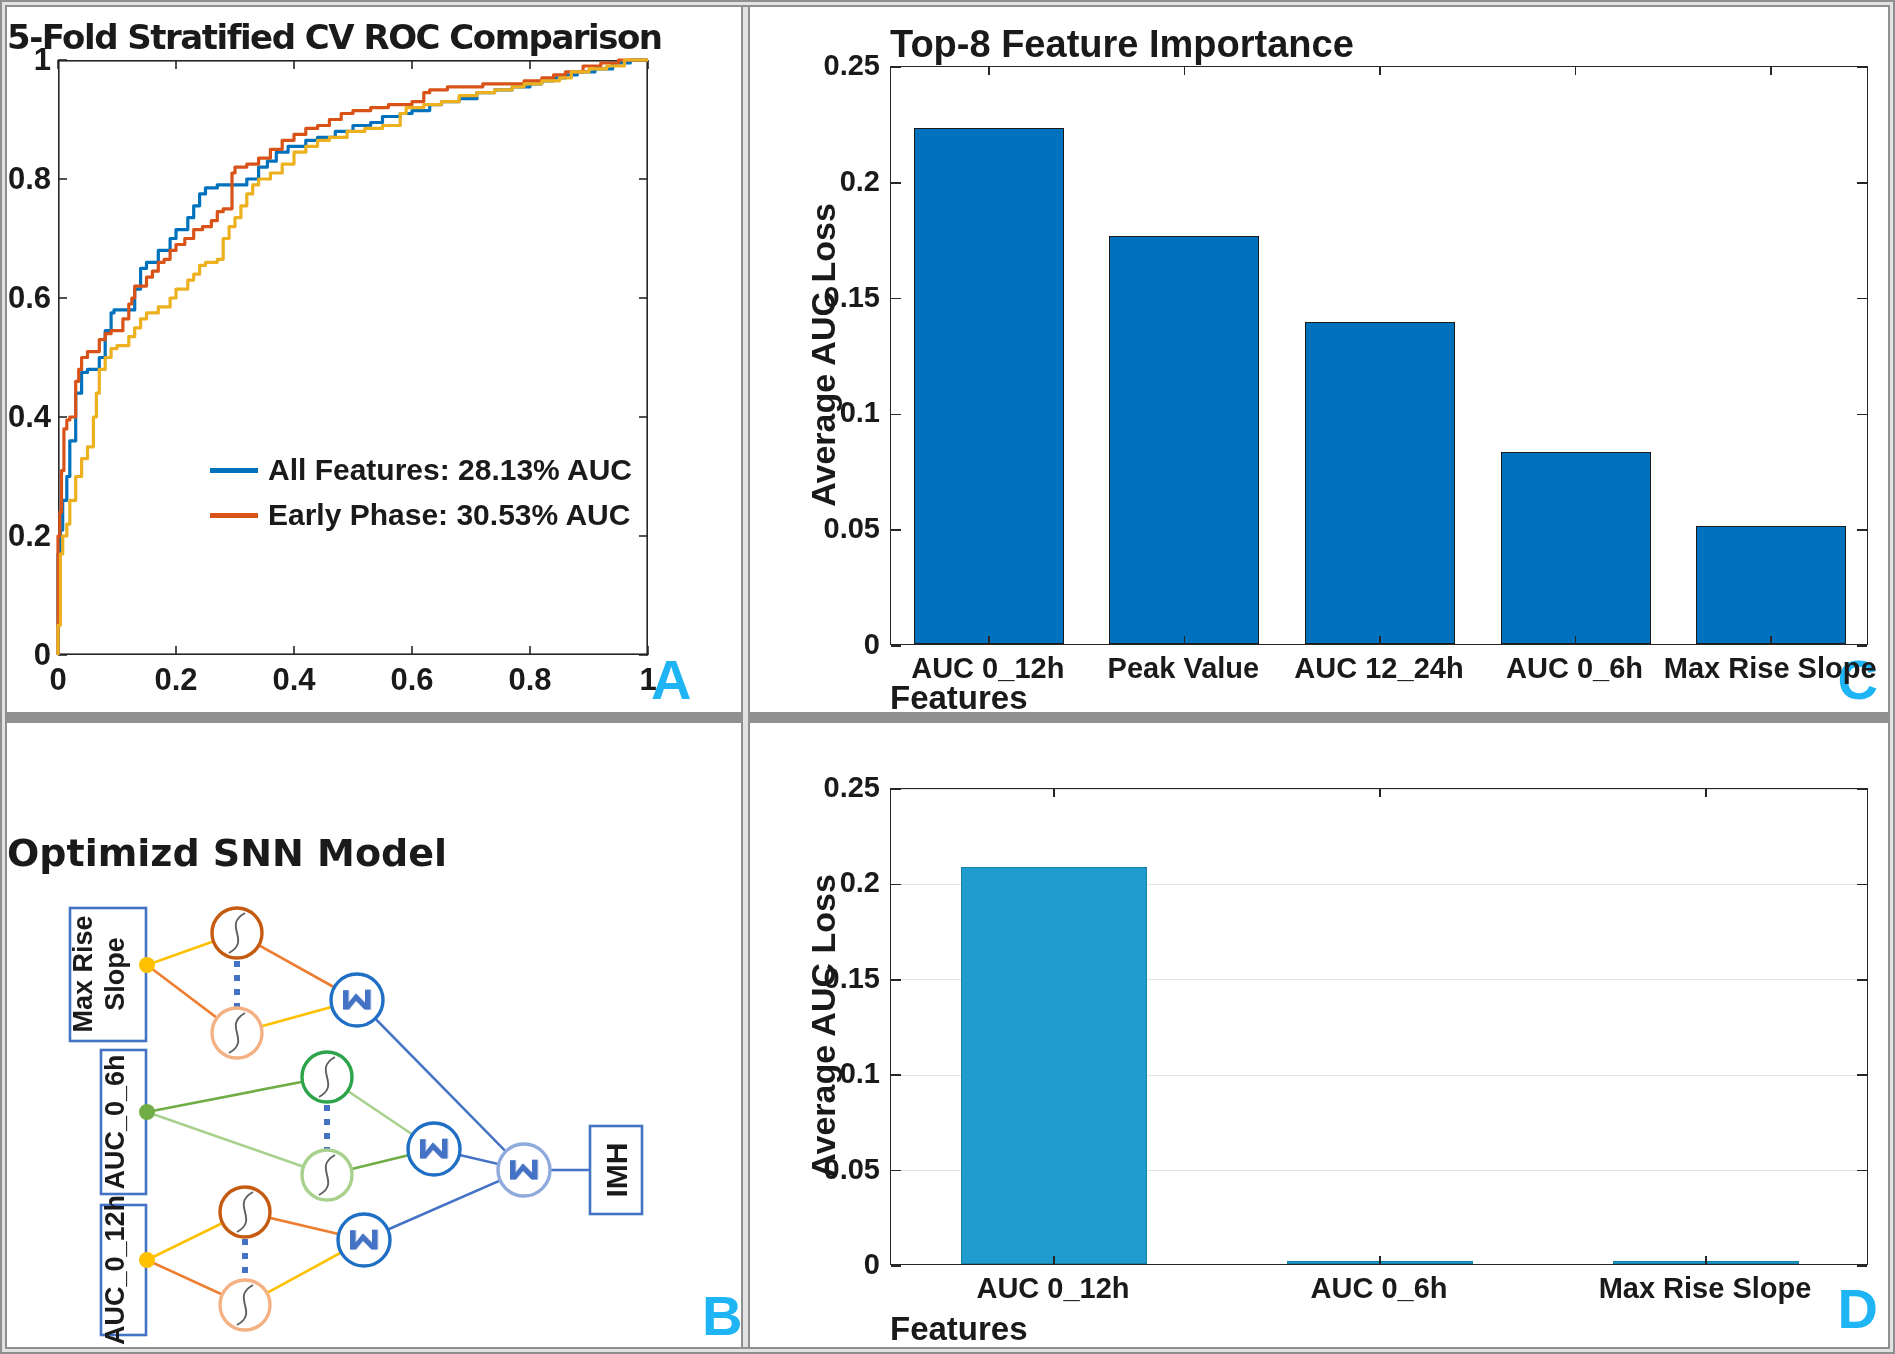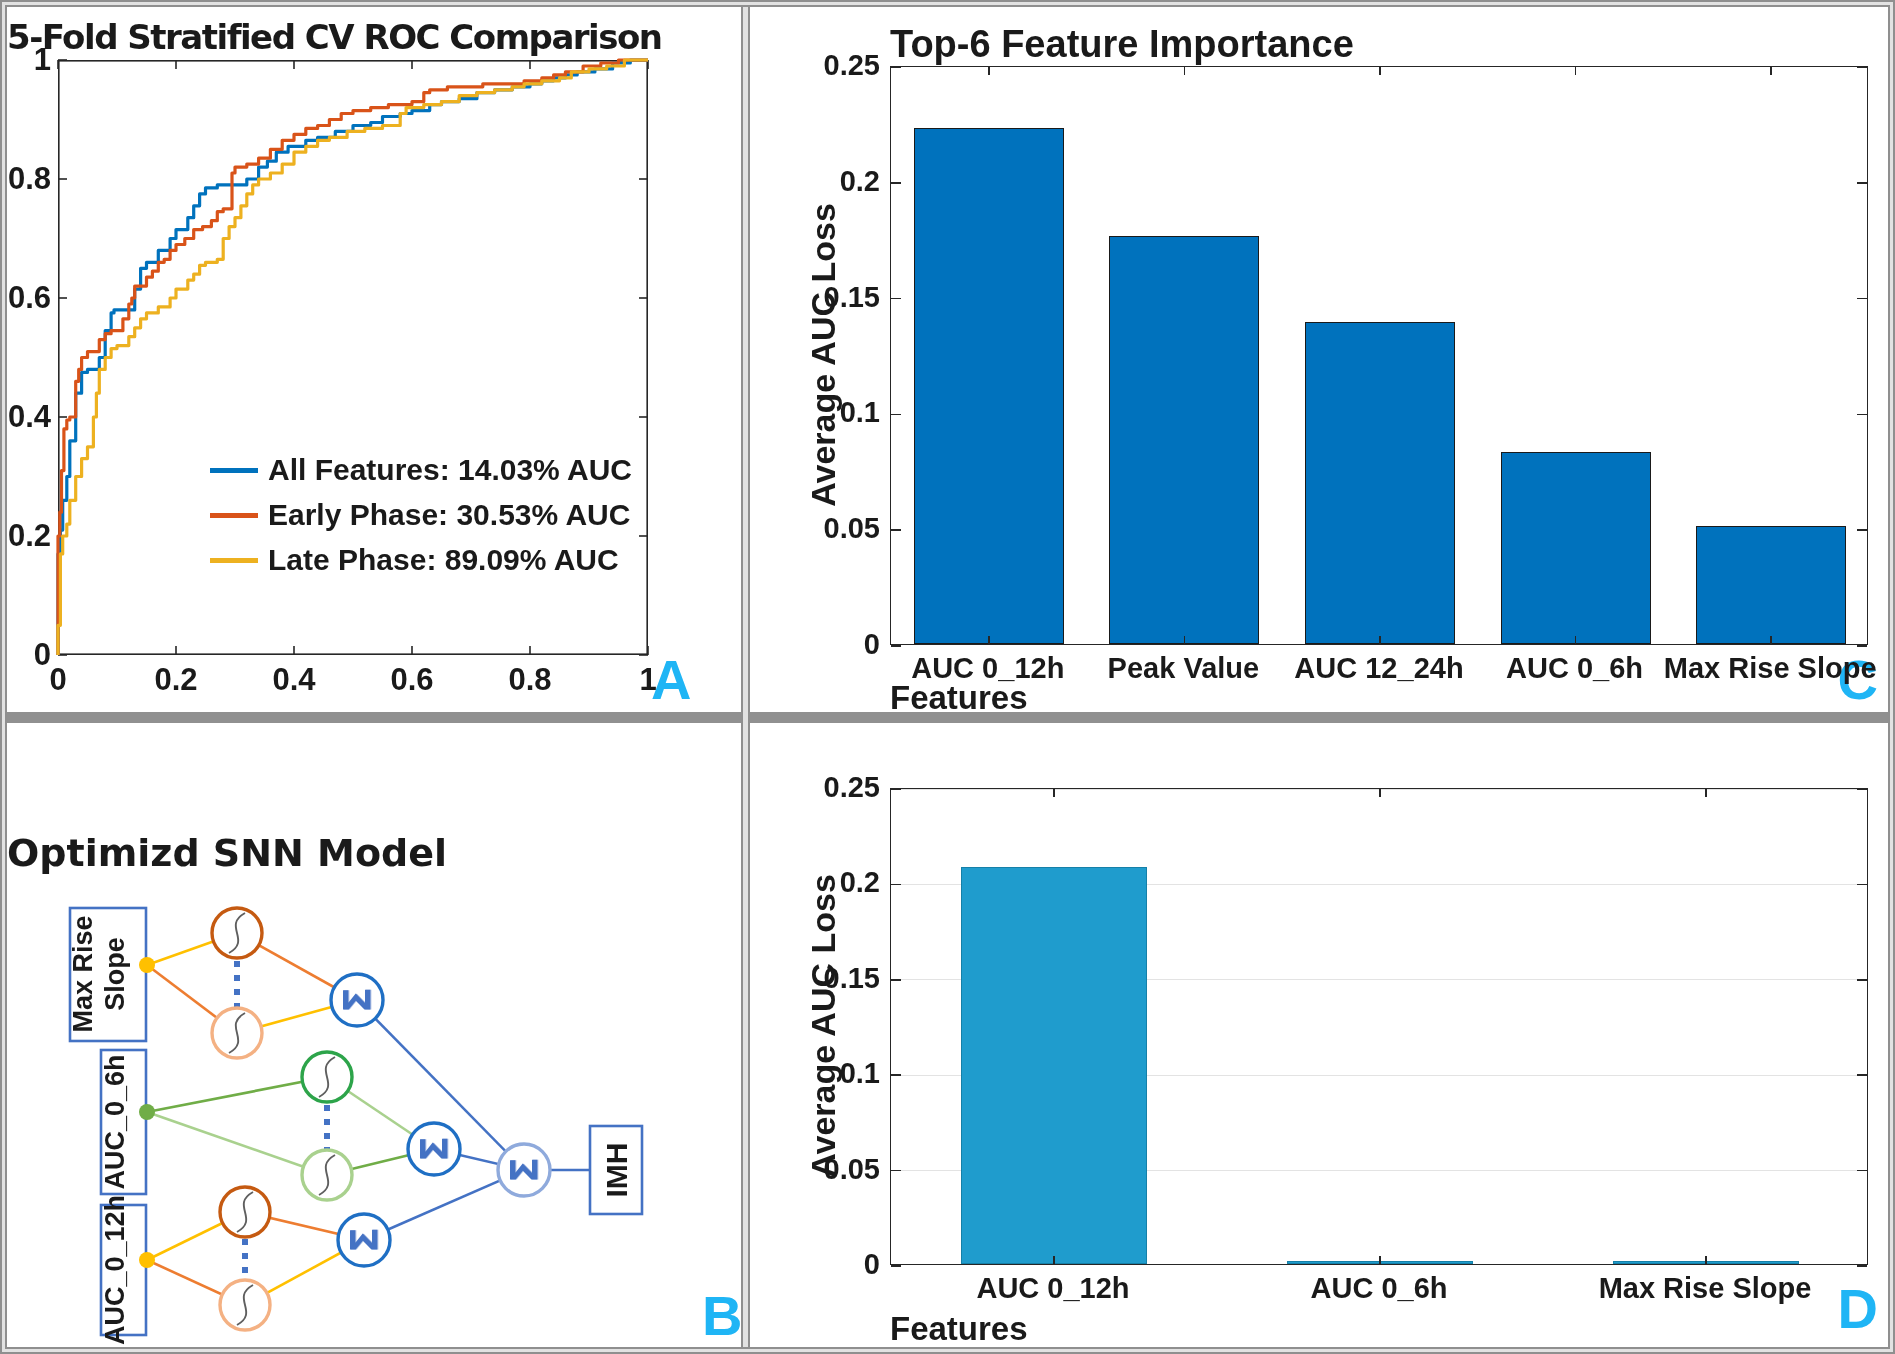--- a/index.html
+++ b/index.html
@@ -107,36 +107,32 @@
         <div class="xtick-label" style="left: 6px; top: 655px; width: 90px; font-size: 31px;">0</div>
         <div class="xtick-label" style="left: 124px; top: 655px; width: 90px; font-size: 31px;">0.2</div>
         <div class="xtick-label" style="left: 242px; top: 655px; width: 90px; font-size: 31px;">0.4</div>
         <div class="xtick-label" style="left: 360px; top: 655px; width: 90px; font-size: 31px;">0.6</div>
         <div class="xtick-label" style="left: 478px; top: 655px; width: 90px; font-size: 31px;">0.8</div>
         <div class="xtick-label" style="left: 596px; top: 655px; width: 90px; font-size: 31px;">1</div>
       </div>
     <div id="roc-legend">
         <div class="lg-row">
           <div class="lg-line" style="background: rgb(0, 114, 189);"></div>
-          <div class="lg-text">All Features: 14.03% AUC</div>
+          <div class="lg-text">All Features: 28.13% AUC</div>
         </div>
         <div class="lg-row">
           <div class="lg-line" style="background: rgb(217, 83, 25);"></div>
           <div class="lg-text">Early Phase: 30.53% AUC</div>
         </div>
-        <div class="lg-row">
-          <div class="lg-line" style="background: rgb(237, 177, 32);"></div>
-          <div class="lg-text">Late Phase: 89.09% AUC</div>
-        </div>
       </div>
     <div class="panel-letter" style="left: 644px; top: 645px; color: rgb(31, 181, 245);">A</div>
   </section>
 
   <section class="panel" id="panel-c">
-    <div class="chart-title" id="c-title">Top-6 Feature Importance</div>
+    <div class="chart-title" id="c-title">Top-8 Feature Importance</div>
     <div class="axis-label-y" style="left:63px;top:348px;">Average AUC Loss</div>
     <div class="plot-box" id="c-plot">
         <div class="bar" style="left: 22.8px; width: 150px; height: 516px; background: rgb(0, 114, 189); border: 1.2px solid rgb(26, 26, 26);"></div>
         <div class="bar" style="left: 218.4px; width: 150px; height: 408px; background: rgb(0, 114, 189); border: 1.2px solid rgb(26, 26, 26);"></div>
         <div class="bar" style="left: 414px; width: 150px; height: 322px; background: rgb(0, 114, 189); border: 1.2px solid rgb(26, 26, 26);"></div>
         <div class="bar" style="left: 609.6px; width: 150px; height: 192px; background: rgb(0, 114, 189); border: 1.2px solid rgb(26, 26, 26);"></div>
         <div class="bar" style="left: 805.2px; width: 150px; height: 118px; background: rgb(0, 114, 189); border: 1.2px solid rgb(26, 26, 26);"></div>
         <div class="tick" style="left: 0px; top: 578.2px; width: 10px; height: 1.6px;"></div>
         <div class="tick" style="right: 0px; top: 578.2px; width: 10px; height: 1.6px;"></div>
         <div class="tick" style="left: 0px; top: 462.4px; width: 10px; height: 1.6px;"></div>

